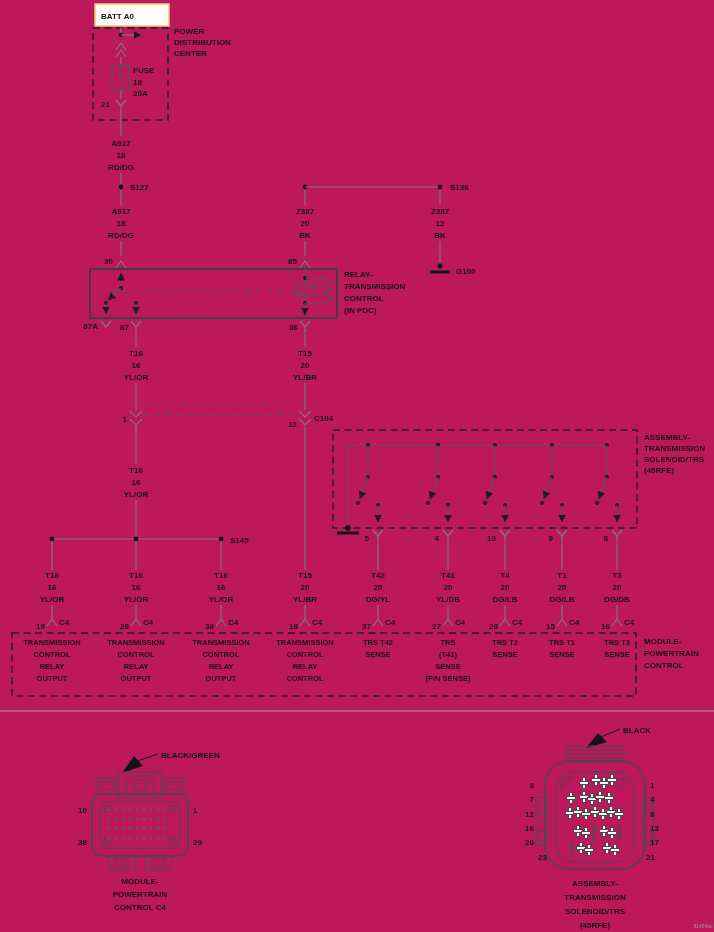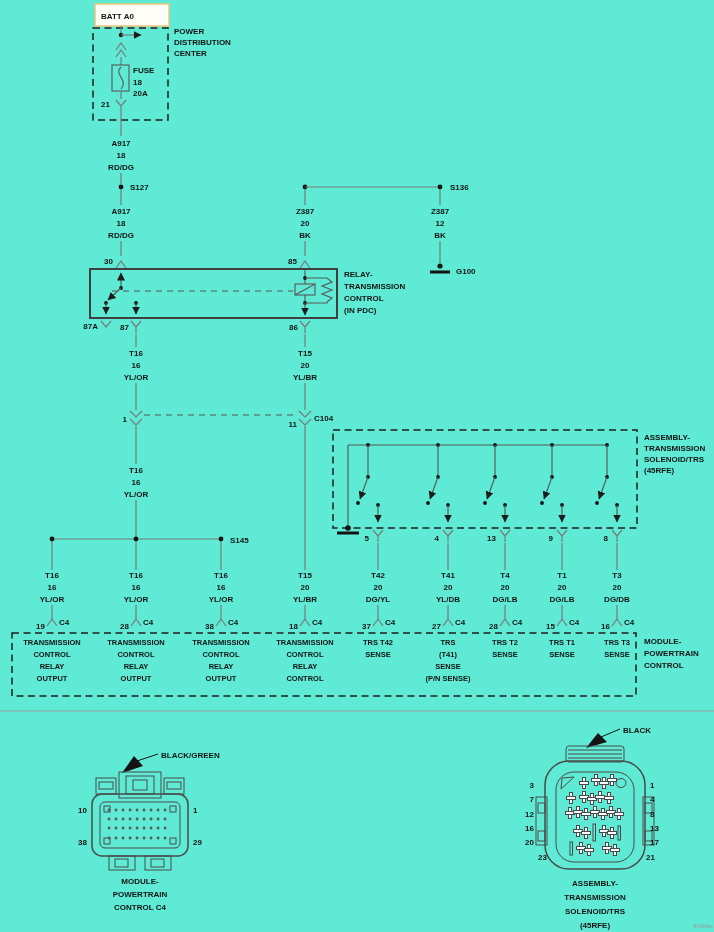--- a/index.html
+++ b/index.html
@@ -1,16 +1,16 @@
 <!DOCTYPE html>
 <html><head>
 <meta charset="utf-8">
 <style>
   html,body{margin:0;padding:0;background:#fff}
-  .page{width:714px;height:932px;position:relative;background:#5eead4}
+  .page{width:714px;height:932px;position:relative;background:#be185d}
   svg{display:block}
   .w{stroke:#7a7a7a;stroke-width:1.2;fill:none}
   .wd{stroke:#565656;stroke-width:1.1;fill:none}
   .bx{stroke:#3f3f3f;stroke-width:2;fill:none}
   .dash{stroke:#1f1f1f;stroke-width:1.5;fill:none;stroke-dasharray:7 4.5}
   .cdash{stroke:#565656;stroke-width:1.2;fill:none;stroke-dasharray:6 5}
   .t{font:bold 8px "Liberation Sans","DejaVu Sans",sans-serif;fill:#141414}
   .t7{font-size:7.5px}
   .tc{text-anchor:middle}.te{text-anchor:end}
   .dot{fill:#141414;stroke:none}

